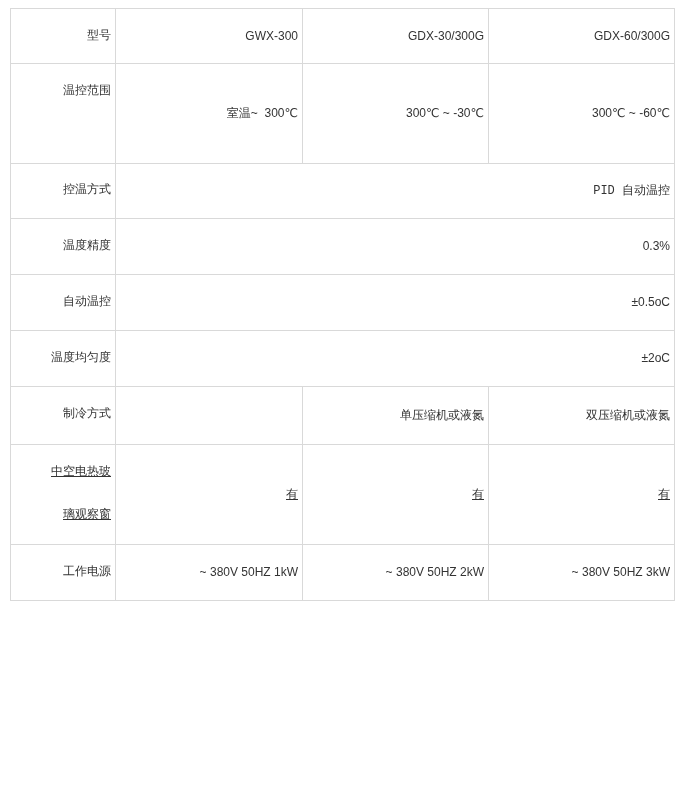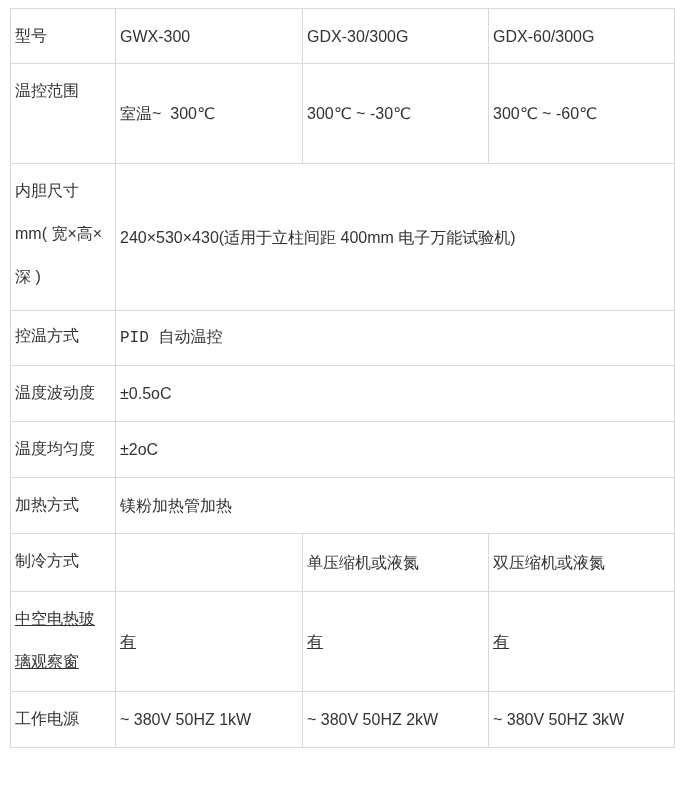--- a/index.html
+++ b/index.html
@@ -19,23 +19,23 @@
     padding:8px 9px 7px 10px;
     background:var(--bg);
   }
   table.spec{
     border-collapse:collapse;
     table-layout:fixed;
     width:664px;
   }
   td{
     border:1px solid var(--border);
-    font-size:16px;
+    font-size:12px;
     line-height:43px;
-    text-align:left;
+    text-align:right;
     color:var(--text);
     white-space:pre-wrap;
     padding:5px 4px;
     overflow:hidden;
   }
   td.lbl{vertical-align:top;}
   td.val{vertical-align:middle;}
   tr.r1{height:55px;}
   tr.r2{height:100px;padding-left:28px;}
   tr.r3{height:147px;}
@@ -67,47 +67,41 @@
         <td class="val">GDX-60/300G</td>
       </tr>
 
       <tr class="r2">
         <td class="lbl">温控范围</td>
         <td class="val">室温~  300℃</td>
         <td class="val">300℃ ~ -30℃</td>
         <td class="val">300℃ ~ -60℃</td>
       </tr>
 
-      <tr class="r3">
-        <td class="lbl">内胆尺寸
-mm( 宽×高×
-深 )</td>
-        <td class="val" colspan="3">240×530×430(适用于立柱间距 400mm 电子万能试验机)</td>
-      </tr>
 
       <tr class="r4">
         <td class="lbl">控温方式</td>
         <td class="val" colspan="3">PID 自动温控</td>
       </tr>
 
+      <tr class="r5">
+        <td class="lbl">温度精度</td>
+        <td class="val" colspan="3">0.3%</td>
+      </tr>
 
       <tr class="r6">
-        <td class="lbl">温度波动度</td>
+        <td class="lbl">自动温控</td>
         <td class="val" colspan="3">±0.5oC</td>
       </tr>
 
       <tr class="r7">
         <td class="lbl">温度均匀度</td>
         <td class="val" colspan="3">±2oC</td>
       </tr>
 
-      <tr class="r8">
-        <td class="lbl">加热方式</td>
-        <td class="val" colspan="3">镁粉加热管加热</td>
-      </tr>
 
       <tr class="r9">
         <td class="lbl">制冷方式</td>
         <td class="val"></td>
         <td class="val">单压缩机或液氮</td>
         <td class="val">双压缩机或液氮</td>
       </tr>
 
       <tr class="r10">
         <td class="lbl">中空电热玻

